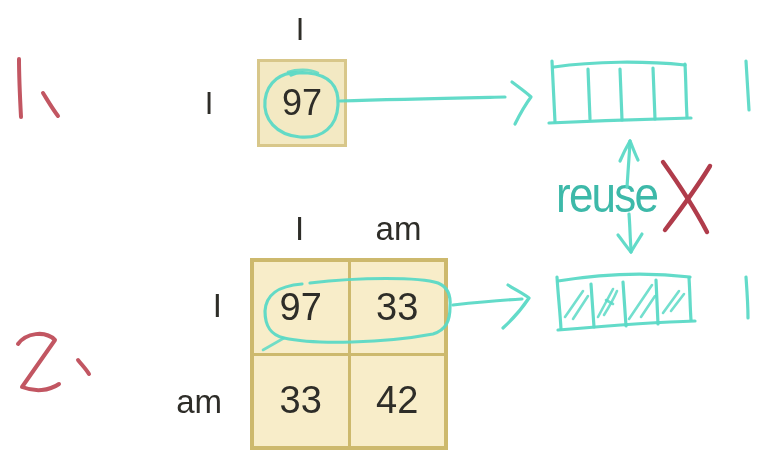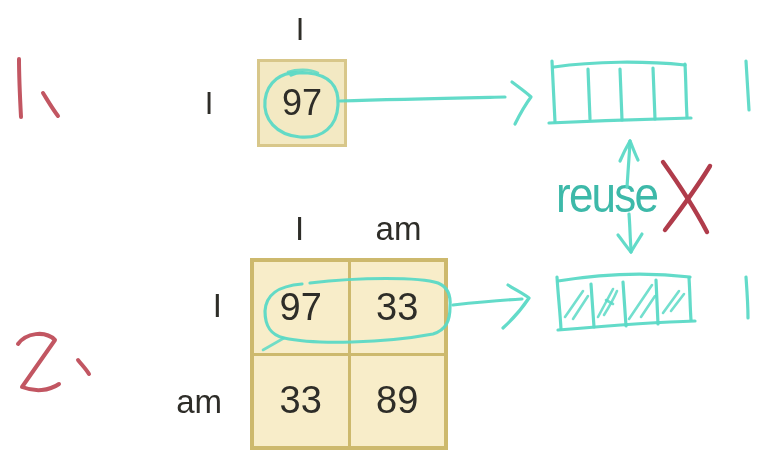--- a/index.html
+++ b/index.html
@@ -73,21 +73,21 @@
     <div class="h">am</div>
   </div>
   <div class="row-labels-2">
     <div class="h">I</div>
     <div class="h">am</div>
   </div>
   <div class="table-2">
     <div class="cell">97</div>
     <div class="cell">33</div>
     <div class="cell">33</div>
-    <div class="cell">89</div>
+    <div class="cell">42</div>
   </div>
 
   <div class="txt reuse">reuse</div>
 
   <svg class="overlay" width="771" height="464" viewBox="0 0 771 464">
 
     <g aria-label="1、">
       <path class="ink-red" d="M19,59 C19,77 20,98 21,117"></path>
       <path class="ink-red" d="M43,93 C48,101 52,108 58,116"></path>
     </g>

